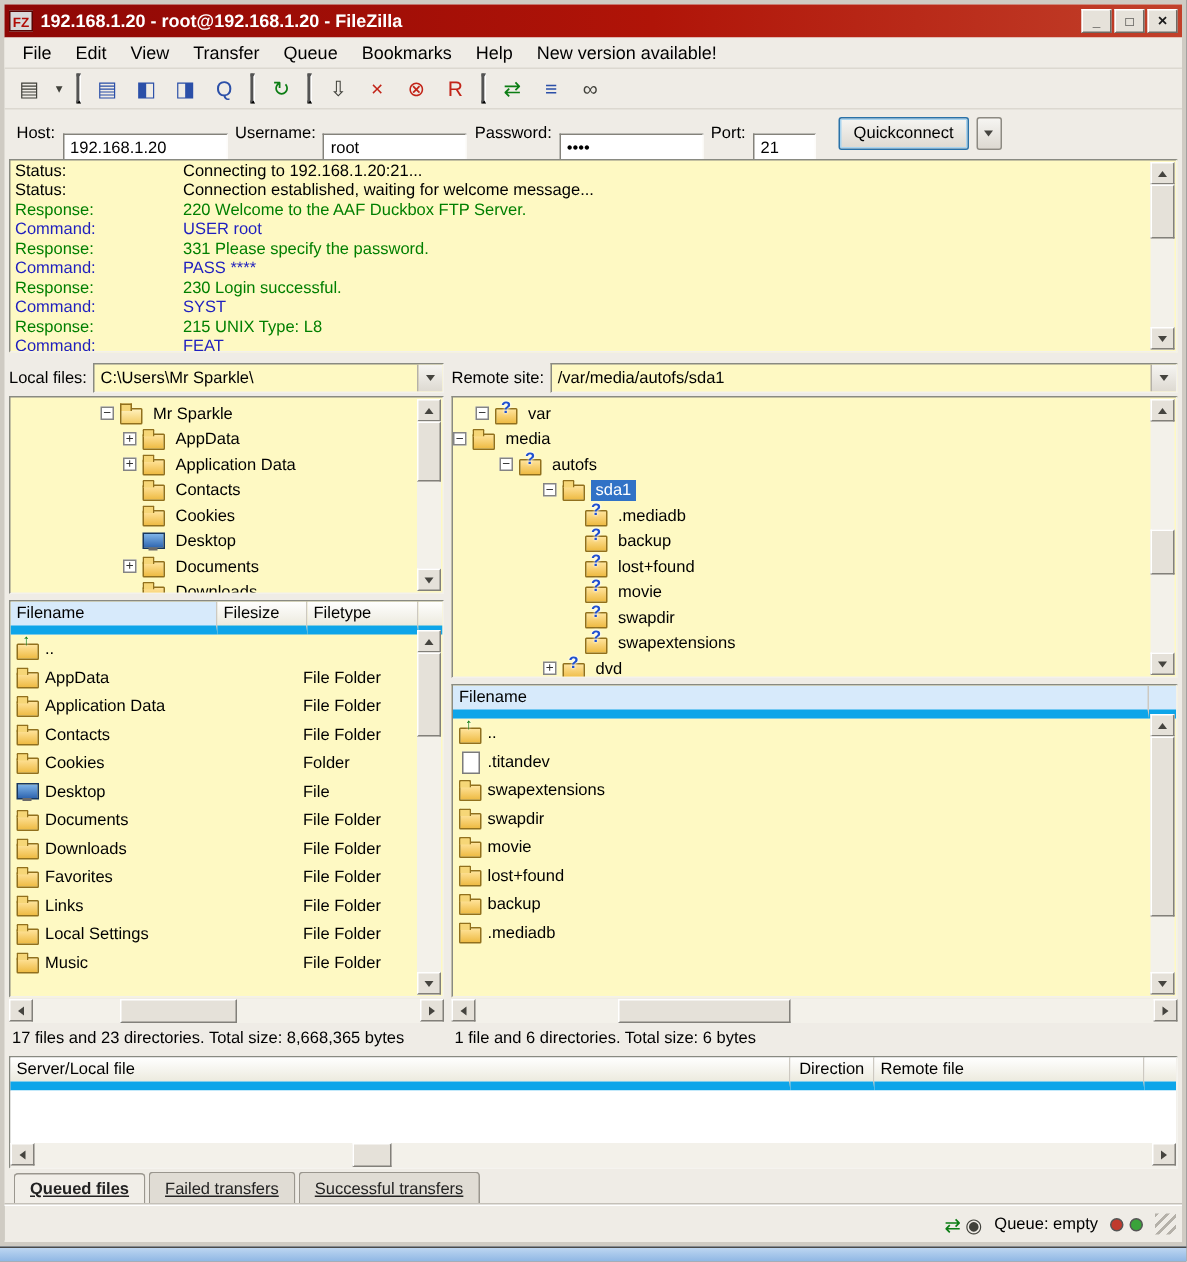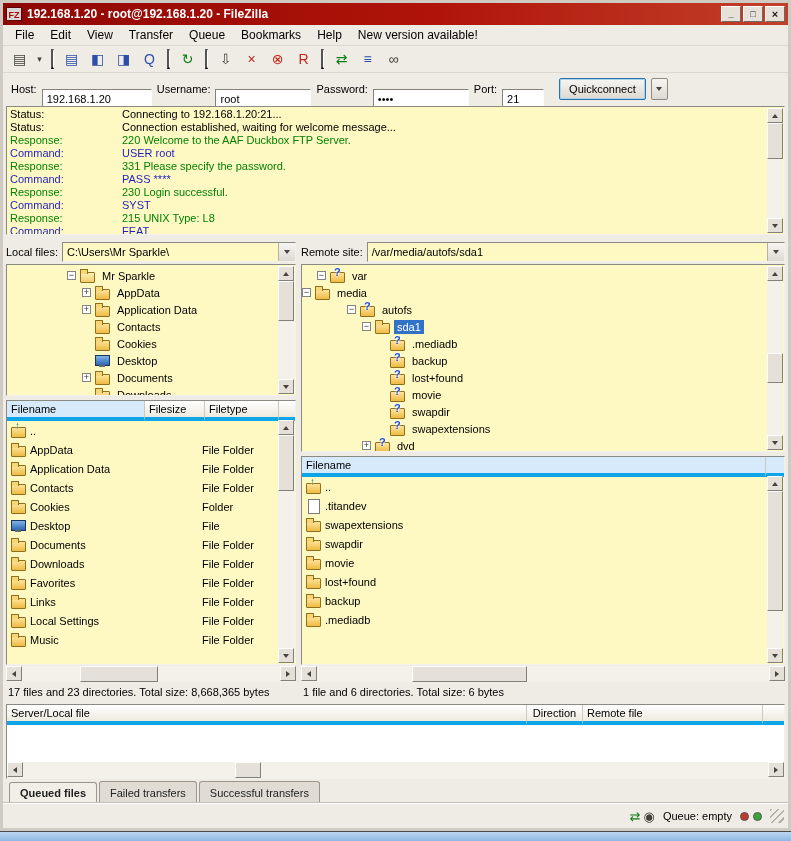--- a/index.html
+++ b/index.html
@@ -136,21 +136,21 @@
   .exp-none { visibility: hidden; }
   .lbl { padding: 1px 3px; }
   .treerow.sel-true .lbl { background: #3172c6; color: #fff; }
 
   
   .list { flex: 1; min-height: 0; position: relative; overflow: hidden;
     display: flex; flex-direction: column; }
   .colheader { flex: 0 0 18px; display: flex; font-size: 11px; }
   .cols { display: contents; }
   .hcol { flex: 0 0 auto; padding: 2px 4px; background: linear-gradient(#ffffff,#eceade);
-    border-right: 1px solid #cdc9c1; border-bottom: 4px solid #0ea5e9; overflow: hidden; white-space: nowrap; }
+    border-right: 1px solid #cdc9c1; border-bottom: 6px solid #0ea5e9; overflow: hidden; white-space: nowrap; }
   .hcol.hfill { flex: 1; border-right: none; }
   .sorted-true { background: #d7eafb; }
   .listrows { flex: 1; overflow: hidden; }
   .filerow { height: 19px; display: flex; align-items: center; font-size: 11px;
     padding-left: 3px; white-space: nowrap; }
   .fname { width: 112px; overflow: hidden; }
   .fsize { width: 60px; text-align: right; padding-right: 8px; }
   .ftype { flex: 1; overflow: hidden; }
   .rname { flex: 1; overflow: hidden; }
 
@@ -184,21 +184,21 @@
 
   
   .queuewrap { flex: 0 0 75px; margin: 2px 3px 0 3px; display: flex; flex-direction: column;
     background: #fff; border: 1px solid; border-color: #898a82 #f3f1ec #f3f1ec #898a82; }
   .queue-body { flex: 1; background: #fff; }
   .queuewrap .hscroll { margin: 0; }
 
   
   .tabs { flex: 0 0 23px; display: flex; align-items: flex-end; padding: 2px 6px 0 6px; gap: 2px; }
   .tab { padding: 5px 10px 4px 10px; font-size: 11px; background: #e0dcd4;
-    border: 1px solid #9a968e; border-bottom: none; border-radius: 3px 3px 0 0; color: #222; }
+    border: 1px solid #9a968e; border-bottom: none; border-radius: 3px 3px 0 0; color: #222; text-decoration: underline; }
   .tab.tab-true { background: #f1eee8; font-weight: bold; padding-top: 4px; }
 
   
   .statusbar { flex: 0 0 25px; border-top: 1px solid #ffffff; box-shadow: 0 -1px 0 #c4c0b8;
     display: flex; align-items: center; font-size: 11px; padding: 0 4px; }
   .sb-left { flex: 1; }
   .sb-right { display: flex; align-items: center; gap: 8px; }
   .sb-icon { font-size: 13px; }
   .sb-leds { display: flex; gap: 4px; align-items: center; }
   .led { width: 9px; height: 9px; border-radius: 50%; border: 1px solid #555; display: inline-block; }
@@ -587,21 +587,21 @@
               <span class="ic ic-folder-q"></span>
               <span class="lbl">var</span>
             </div>
 
             <div class="treerow" style="">
               <span class="exp exp-minus"></span>
               <span class="ic ic-folder"></span>
               <span class="lbl">media</span>
             </div>
 
-            <div class="treerow" style="padding-left: 45px;">
+            <div class="treerow" style="padding-left: 31px;">
               <span class="exp exp-minus"></span>
               <span class="ic ic-folder-q"></span>
               <span class="lbl">autofs</span>
             </div>
 
             <div class="treerow sel-true" style="padding-left: 60px;">
               <span class="exp exp-minus"></span>
               <span class="ic ic-folder"></span>
               <span class="lbl">sda1</span>
             </div>

